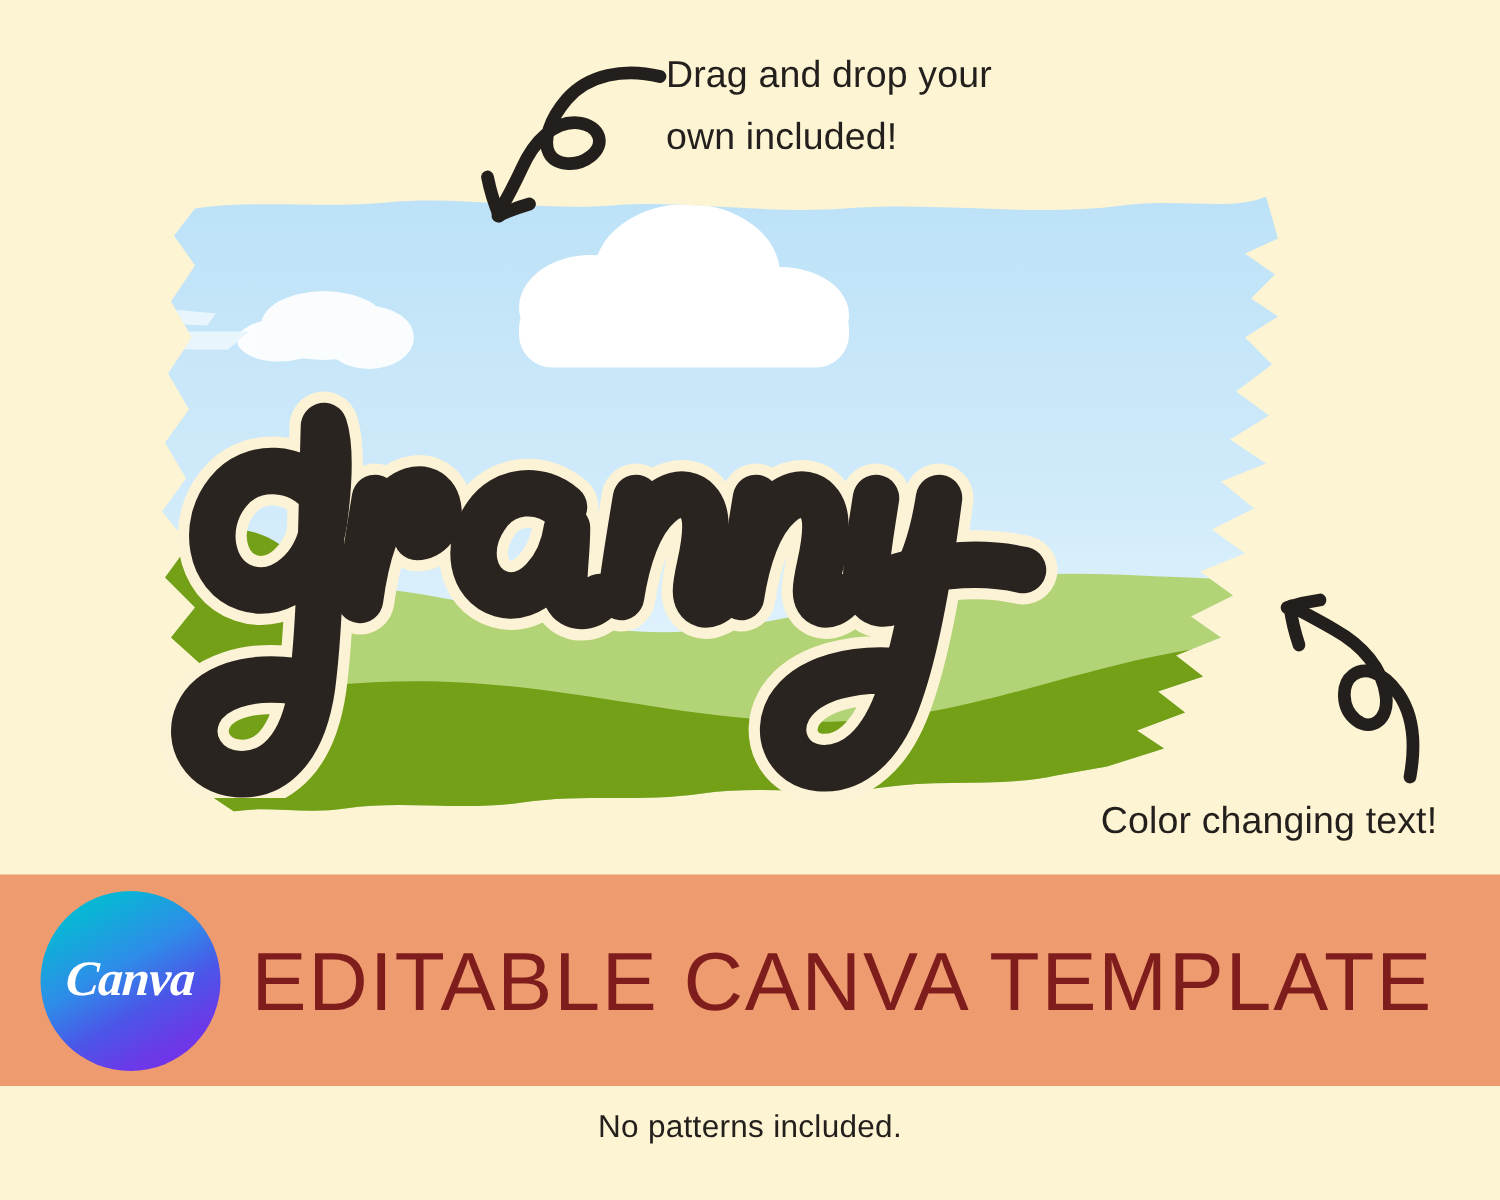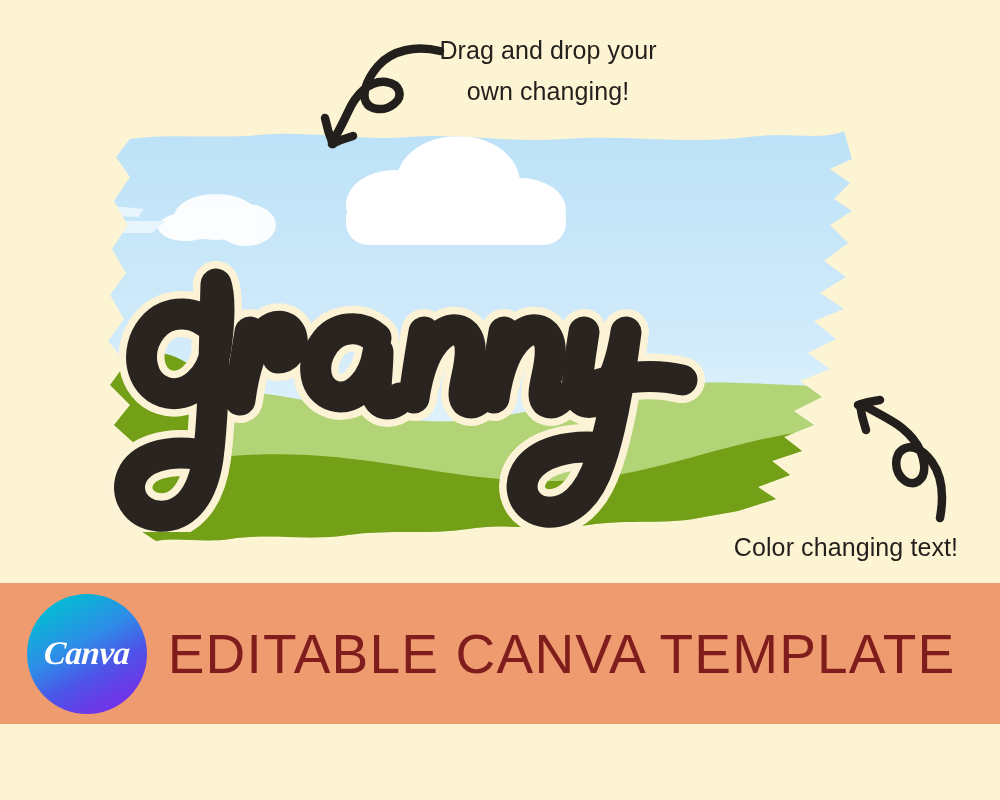--- a/index.html
+++ b/index.html
@@ -40,24 +40,24 @@
   
   .callout-text {
     position: absolute;
     color: #231f1c;
     font-size: 25px;
     line-height: 1.62;
     letter-spacing: 0.1px;
     font-weight: 400;
   }
   #callout-top {
-    left: 418px;
+    left: 444px;
     top: 30px;
     width: 260px;
-    text-align: center;
+    text-align: left;
   }
   #callout-bottom {
     left: 700px;
     top: 527px;
     width: 292px;
     text-align: center;
   }
   .arrow {
     position: absolute;
   }
@@ -287,21 +287,21 @@
                  C92,64 88,52 74,50
                  C58,48 44,62 36,80
                  C29,95 24,104 20,110"></path>
         <path d="M13,86 C15,96 18,105 21,112"></path>
         <path d="M41,104 C34,106 26,109 20,112"></path>
       </g>
     </svg>
   </div>
   <div class="callout-text" id="callout-top">
     <div>Drag and drop your</div>
-    <div>own changing!</div>
+    <div>own included!</div>
   </div>
 
   <div class="arrow" id="arrow-bottom">
     <svg viewBox="0 0 118 128" xmlns="http://www.w3.org/2000/svg">
       <g fill="none" stroke="#231f1c" stroke-width="8.5" stroke-linecap="round" stroke-linejoin="round">
         <path d="M88,126
                  C92,104 90,84 80,70
                  C70,56 58,52 50,58
                  C42,64 42,80 52,88
                  C62,96 74,88 72,72
@@ -316,14 +316,15 @@
     <div>Color changing text!</div>
   </div>
 
   <div id="banner">
     <div id="canva-logo">
       <span class="wordmark">Canva</span>
     </div>
     <div id="banner-title">EDITABLE CANVA TEMPLATE</div>
   </div>
 
+  <div id="footer-note">No patterns included.</div>
 
 </div>
 
 </body></html>

